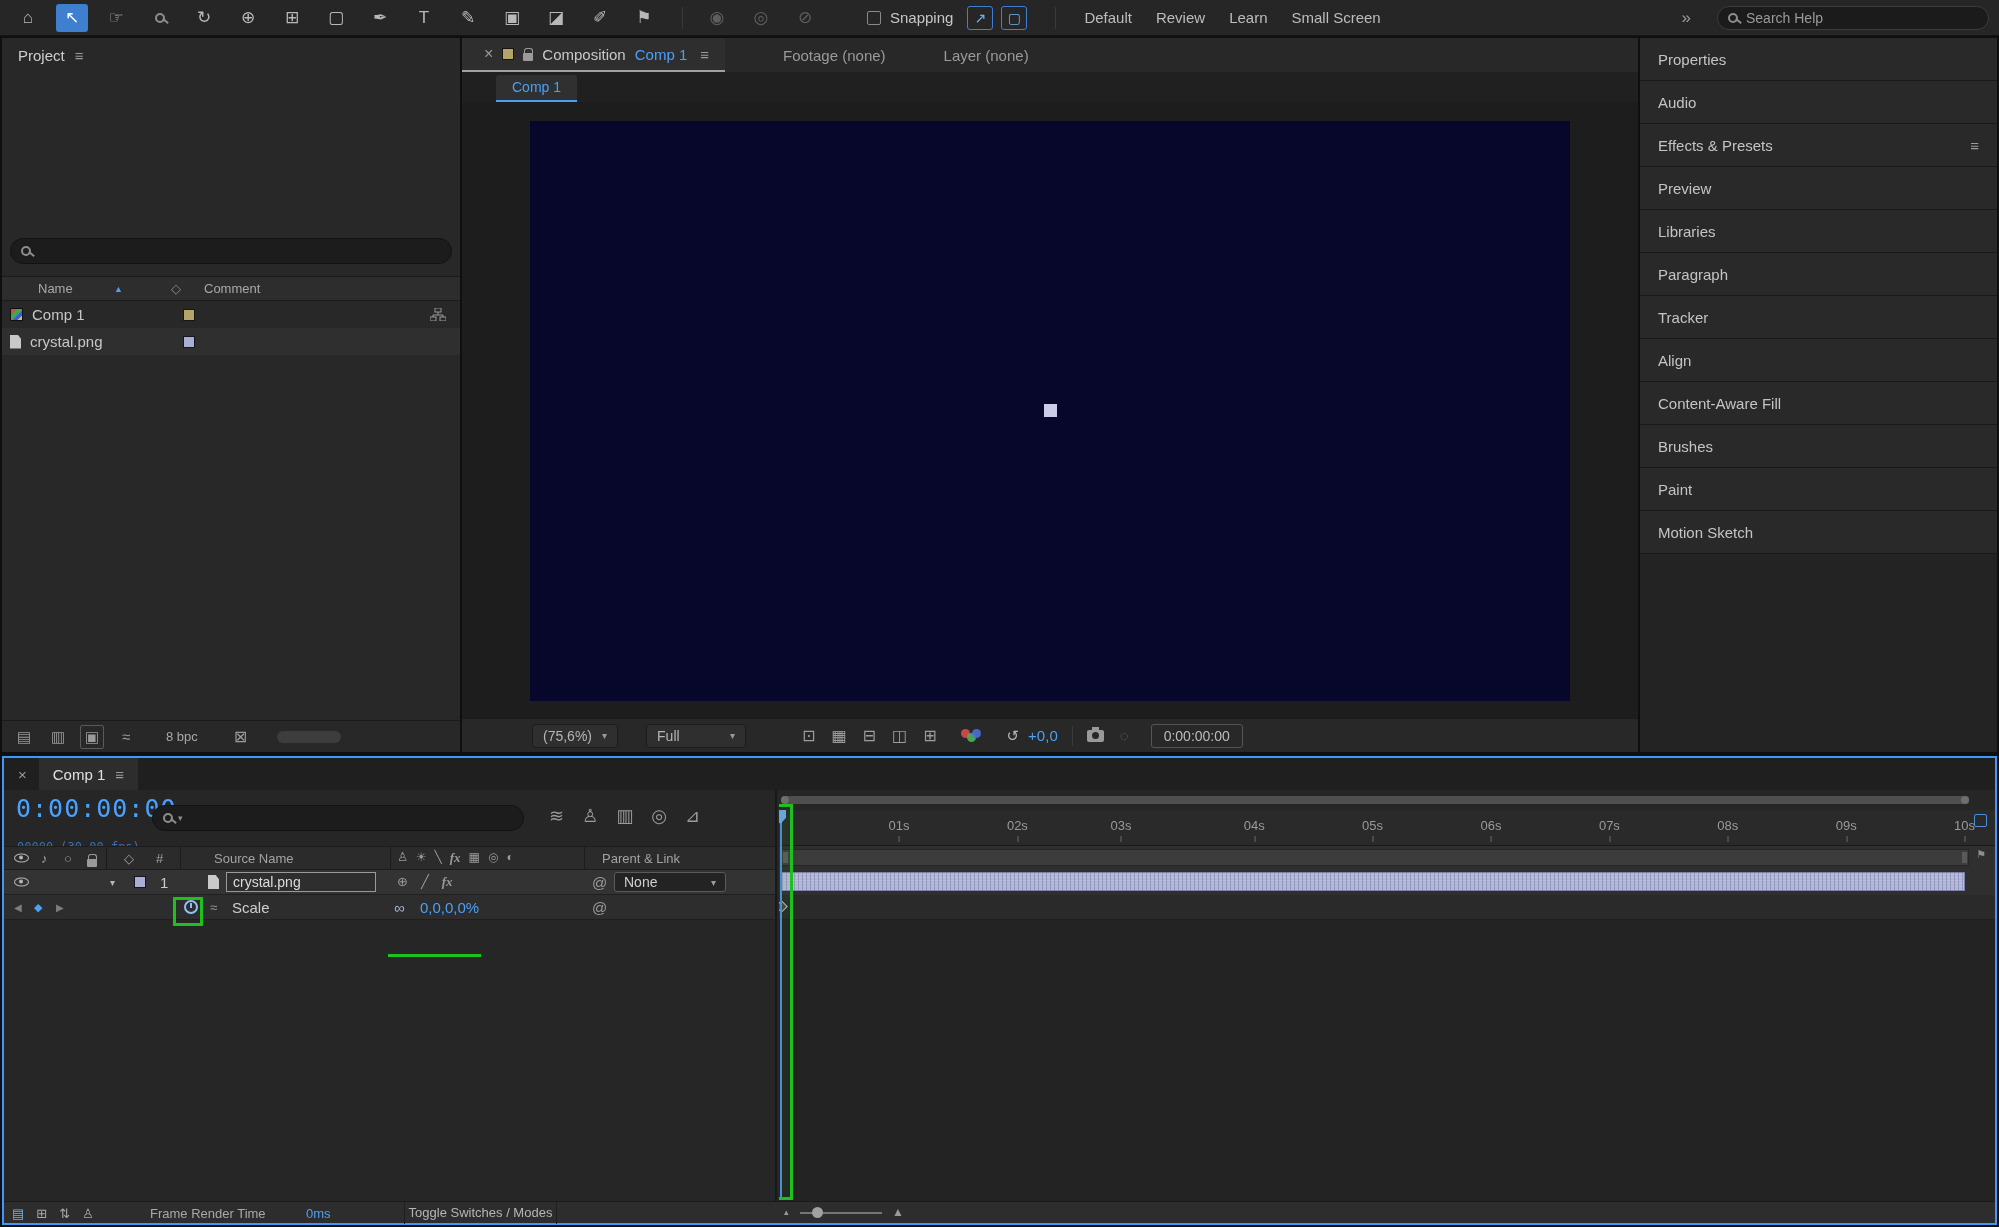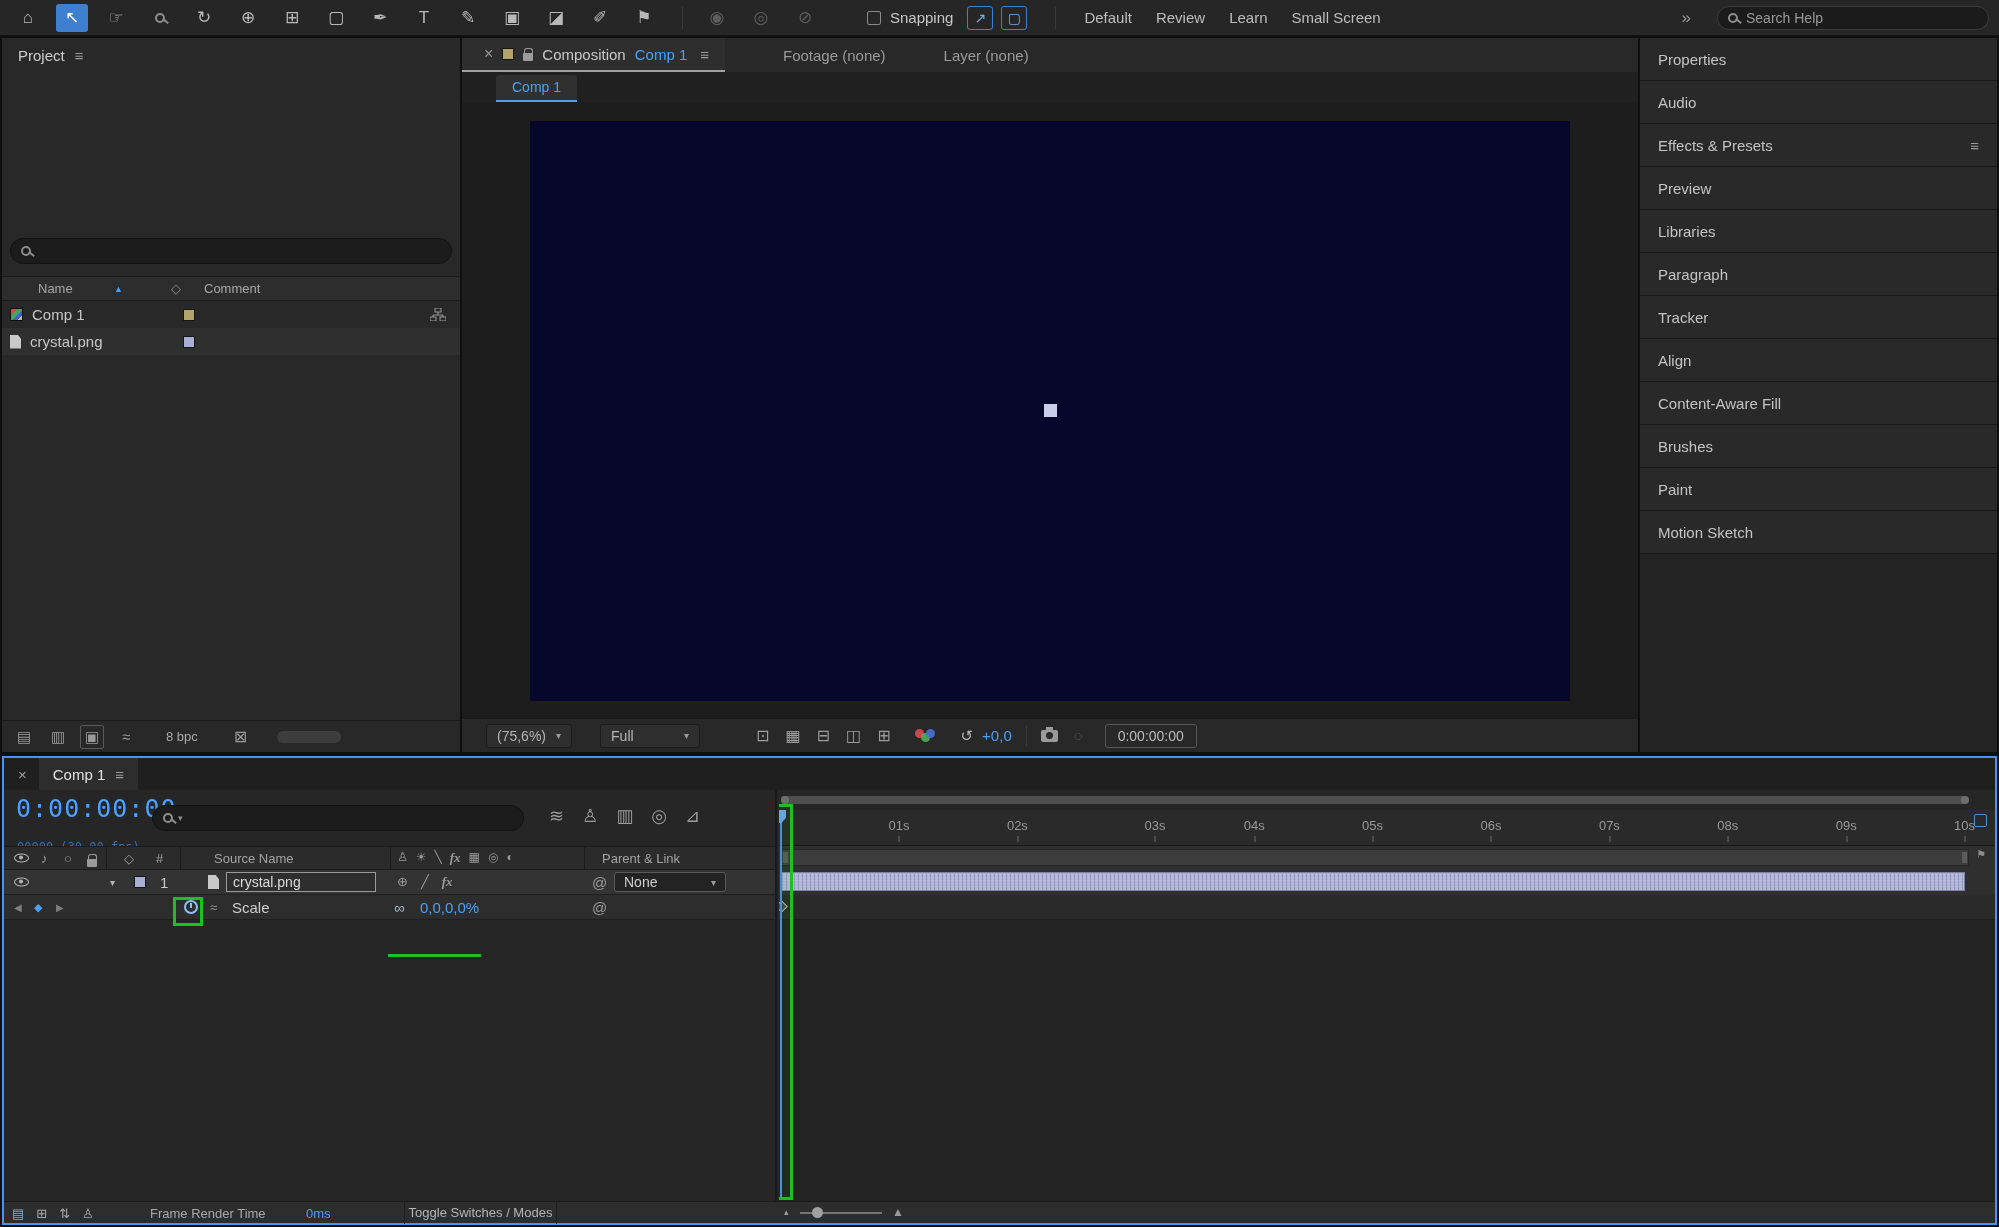--- a/index.html
+++ b/index.html
@@ -82,21 +82,21 @@
   .c-close{color:#9a9a9a;font-size:16px;}
   .c-tabtext{color:#c9c9c9;}
   .blue{color:#4ba0f5;}
   .c-menu{color:#9a9a9a;margin-left:4px;}
   .c-dimtab{color:#9a9a9a;margin-left:58px;}
   .c-comptabrow{height:30px;display:flex;align-items:flex-end;background:#202020;}
   .c-comptab{margin-left:34px;padding:4px 16px 5px;background:#303030;color:#4ba0f5;border-bottom:2px solid #4ba0f5;border-radius:3px 3px 0 0;font-size:14px;}
   .c-viewport{position:absolute;left:0;top:64px;width:1176px;height:616px;background:#1d1d1d;overflow:hidden;}
   .c-comp{position:absolute;left:68px;top:19px;width:1040px;height:580px;background:#07072b;}
   .c-anchor{position:absolute;left:calc(50% - 6px);top:calc(50% - 7px);width:13px;height:13px;background:#c9cdea;}
-  .c-controls{position:absolute;left:0;bottom:0;width:1176px;height:34px;background:#282828;border-top:1px solid #1a1a1a;display:flex;align-items:center;color:#b5b5b5;}
+  .c-controls{position:absolute;left:0;bottom:0;width:1176px;height:34px;background:#282828;border-top:1px solid #1a1a1a;display:flex;align-items:center;color:#b5b5b5;padding-left:46px;}
   .dd{display:flex;align-items:center;gap:10px;background:#2f2f2f;border:1px solid #1c1c1c;border-radius:3px;height:24px;padding:0 10px;font-size:14px;}
   .dd .caret{font-size:10px;color:#9a9a9a;}
   #c-icons{display:flex;gap:16px;margin-left:56px;font-size:16px;color:#9d9d9d;}
   .c-exp{display:flex;align-items:center;gap:9px;margin-left:26px;}
   .c-sep{width:1px;height:20px;background:#3a3a3a;margin:0 14px;}
   .c-time{border:1px solid #555;border-radius:3px;padding:3px 12px;color:#bcbcbc;font-size:14px;margin-left:22px;}
 
   
   #rightpanel{position:absolute;left:1640px;top:38px;width:357px;height:714px;background:#232323;}
   .rp-row{height:43px;background:#292929;border-bottom:1px solid #191919;display:flex;align-items:center;padding:0 18px;color:#c4c4c4;font-size:15px;}
@@ -480,21 +480,21 @@
       <div class="tl-leftempty"></div>
     </div>
 
     <div class="tl-right">
       <div class="rt-nav">
           <div class="rt-navbar"></div>
         </div>
       <div class="rt-ruler" id="ruler">
           <span class="tick" style="left: 120px;">01s</span>
           <span class="tick" style="left: 238.4px;">02s</span>
-          <span class="tick" style="left: 376px; text-align: center;">03s</span>
+          <span class="tick" style="left: 342px; text-align: center;">03s</span>
           <span class="tick" style="left: 475.2px;">04s</span>
           <span class="tick" style="left: 593.6px;">05s</span>
           <span class="tick" style="left: 712px;">06s</span>
           <span class="tick" style="left: 830.4px;">07s</span>
           <span class="tick" style="left: 948.8px;">08s</span>
           <span class="tick" style="left: 1067.2px;">09s</span>
           <span class="tick" style="left: 1185.6px;">10s</span>
         </div>
       <div class="rt-workarea">
           <div class="wa-bar"></div>

